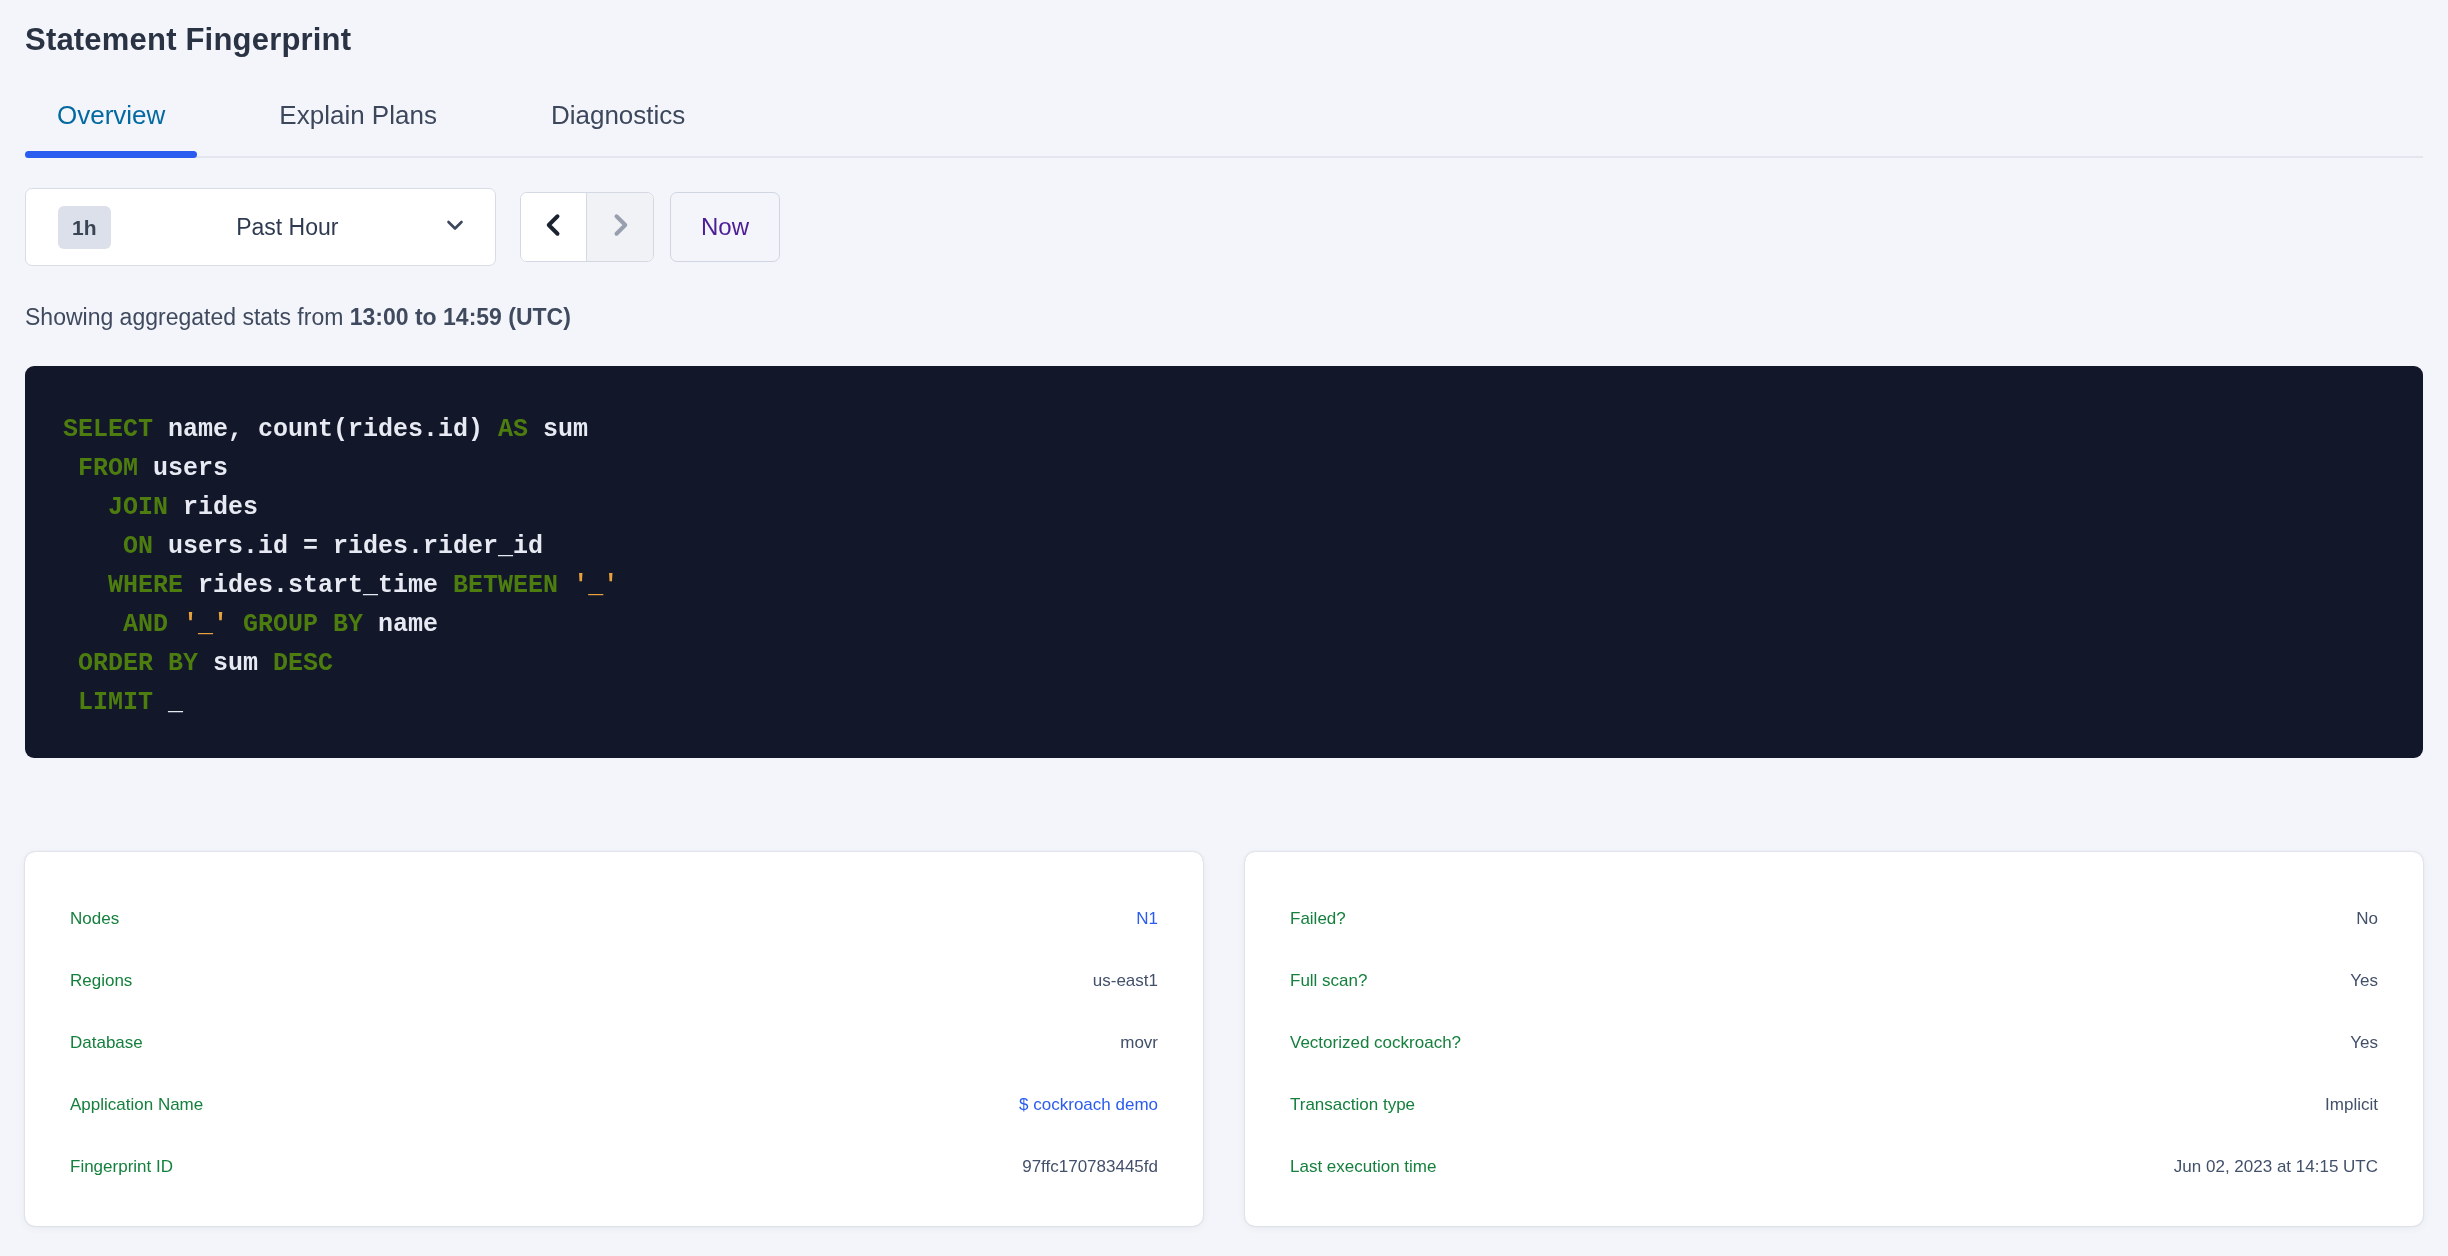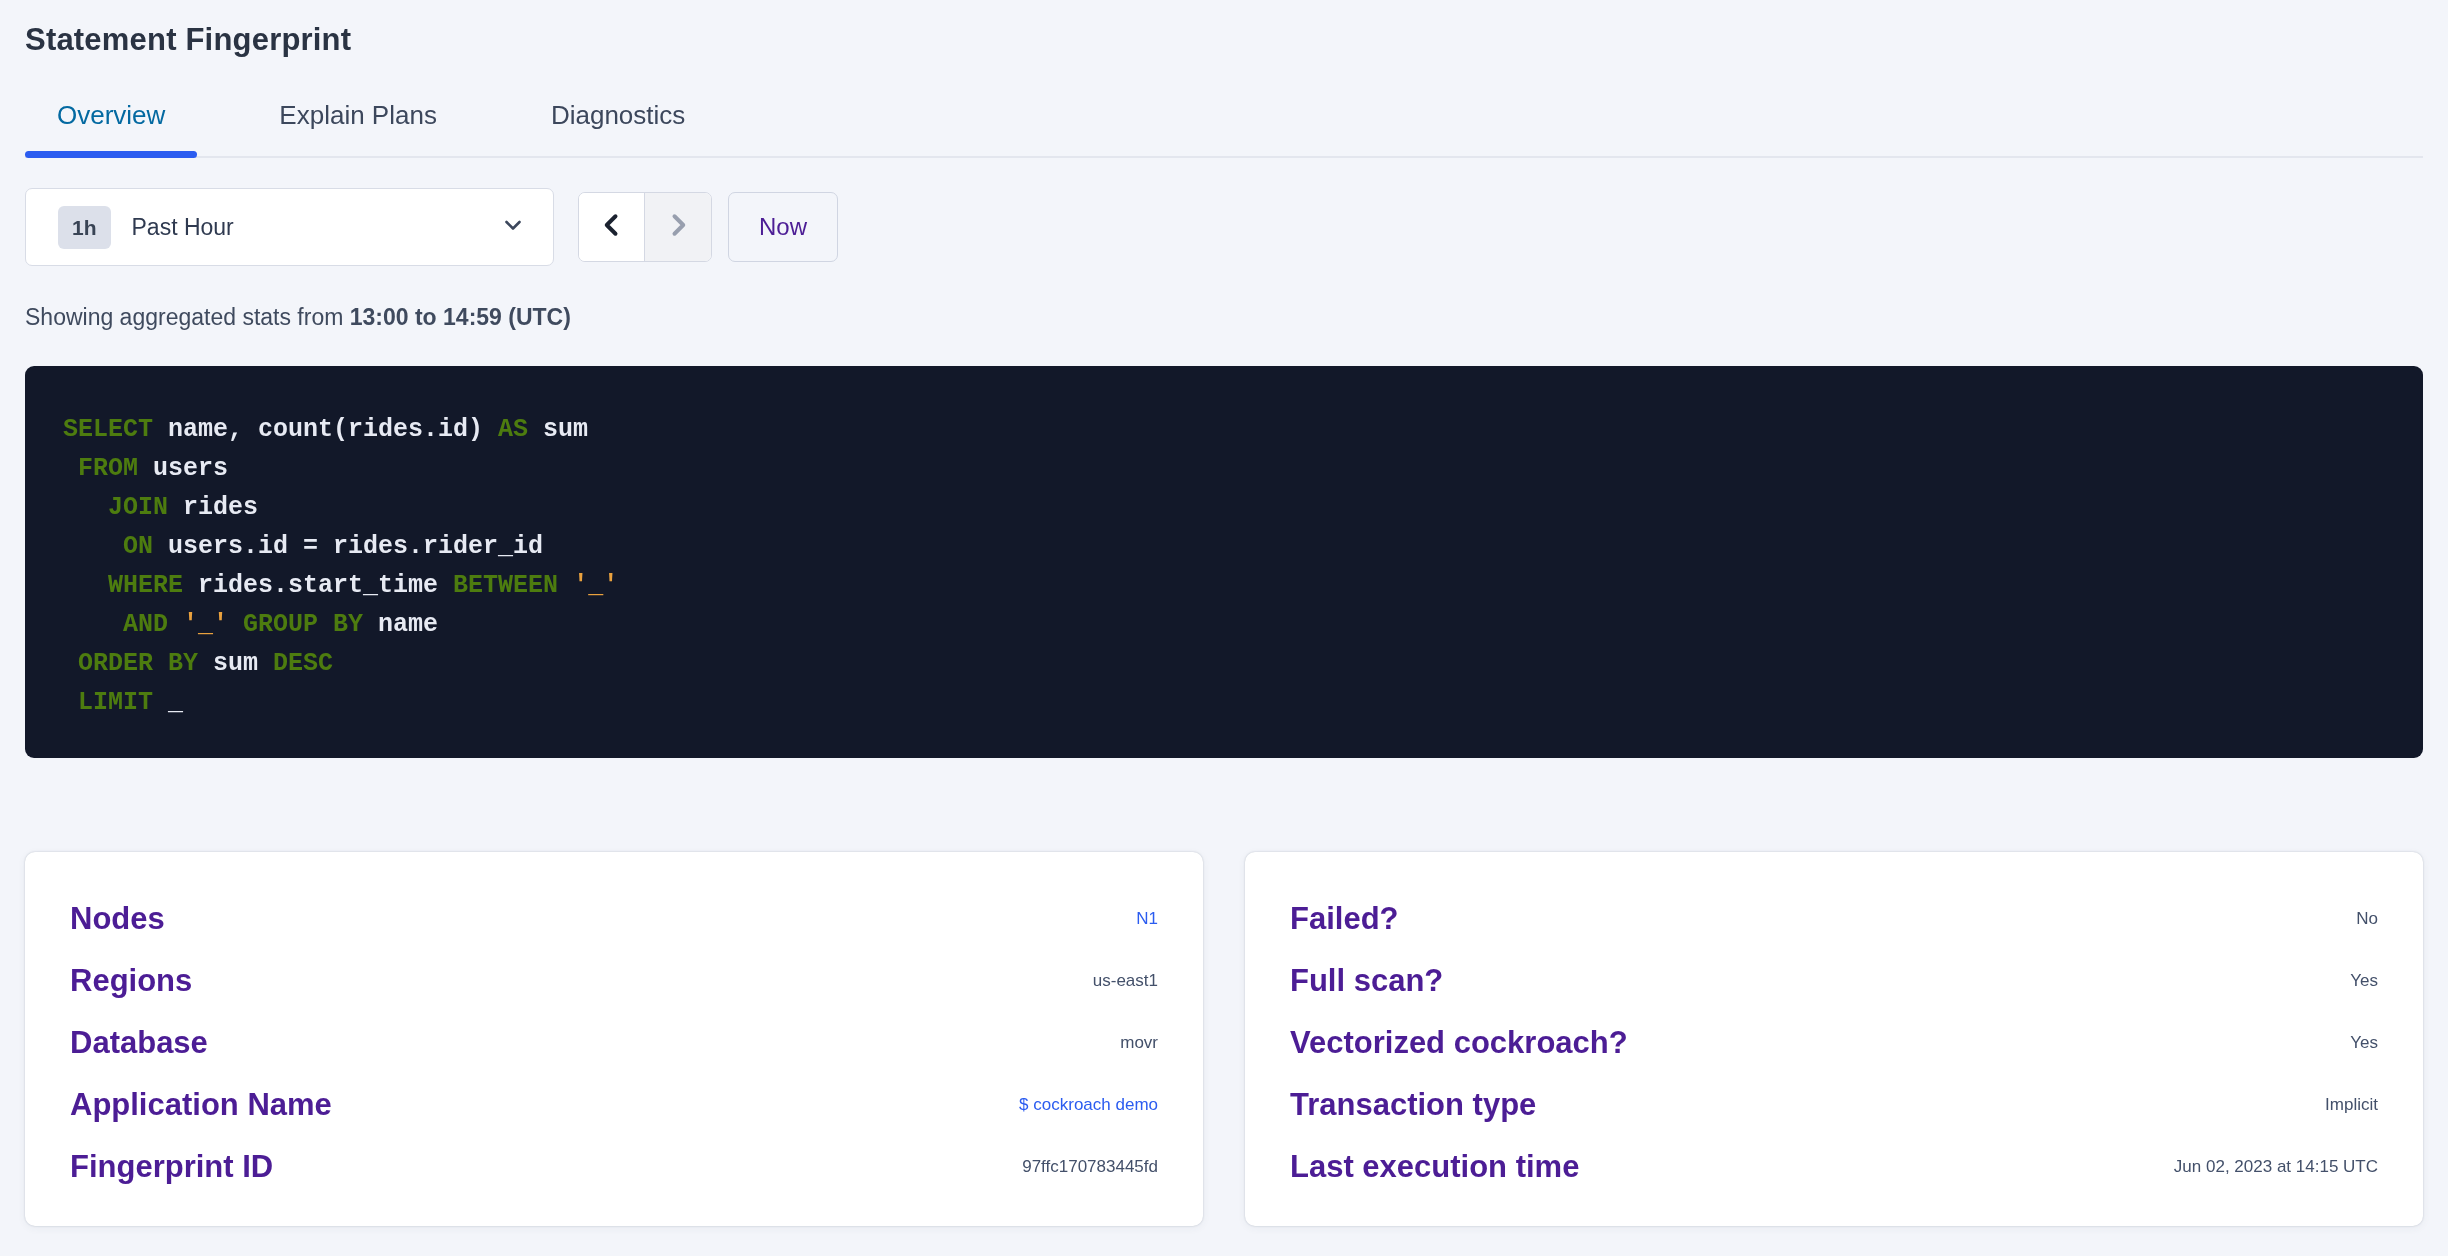--- a/index.html
+++ b/index.html
@@ -26,23 +26,23 @@
   }
   .tab.active { color: #0369a1; }
   .tab.active::after {
     content: ""; position: absolute; left: 0; right: 0; bottom: -2px;
     height: 7px; border-radius: 4px; background: #2b5cf0;
   }
 
   
   .controls { display: flex; align-items: center; margin-top: 30px; }
   .dropdown {
-    width: 529px; height: 78px; background: #ffffff;
+    width: 471px; height: 78px; background: #ffffff;
     border: 1px solid #d8dce6; border-radius: 7px;
-    display: flex; align-items: center; padding: 0 28px 0 32px; cursor: pointer;
+    display: flex; align-items: center; padding: 0 28px 0 32px; cursor: pointer; text-align: center;
   }
   .badge {
     background: #dce0ea; color: #394455; font-weight: 700; font-size: 21px;
     padding: 11px 14px; border-radius: 6px; line-height: 1;
   }
   .dropdown-label { margin-left: 21px; font-size: 23px; color: #2f3a50; flex: 1; }
   .btn-group {
     display: flex; height: 70px; margin-left: 24px;
     border: 1px solid #d4d8e3; border-radius: 7px; overflow: hidden; background: #fff;
   }
@@ -74,21 +74,21 @@
   .tok-str { color: #e9a13e; }
 
   
   .cards { display: flex; gap: 42px; margin-top: 94px; }
   .card {
     flex: 1; background: #ffffff; border-radius: 10px;
     box-shadow: 0 0 2px rgba(50,65,90,.28), 0 2px 8px rgba(50,65,90,.06);
     padding: 36px 45px 28px 45px;
   }
   .row { display: flex; justify-content: space-between; align-items: center; height: 62px; }
-  .row-label { font-size: 31px; font-weight: 700; color: #4c1d95; }
+  .row-label { font-size: 17px; font-weight: 400; color: #15803d; }
   .row-value { font-size: 17px; color: #43506a; }
   .row-value.link { color: #2b5cf0; cursor: pointer; }
 </style>
 </head>
 <body>
 
 <div class="page">
 
   <h1 class="title">Statement Fingerprint</h1>
 

